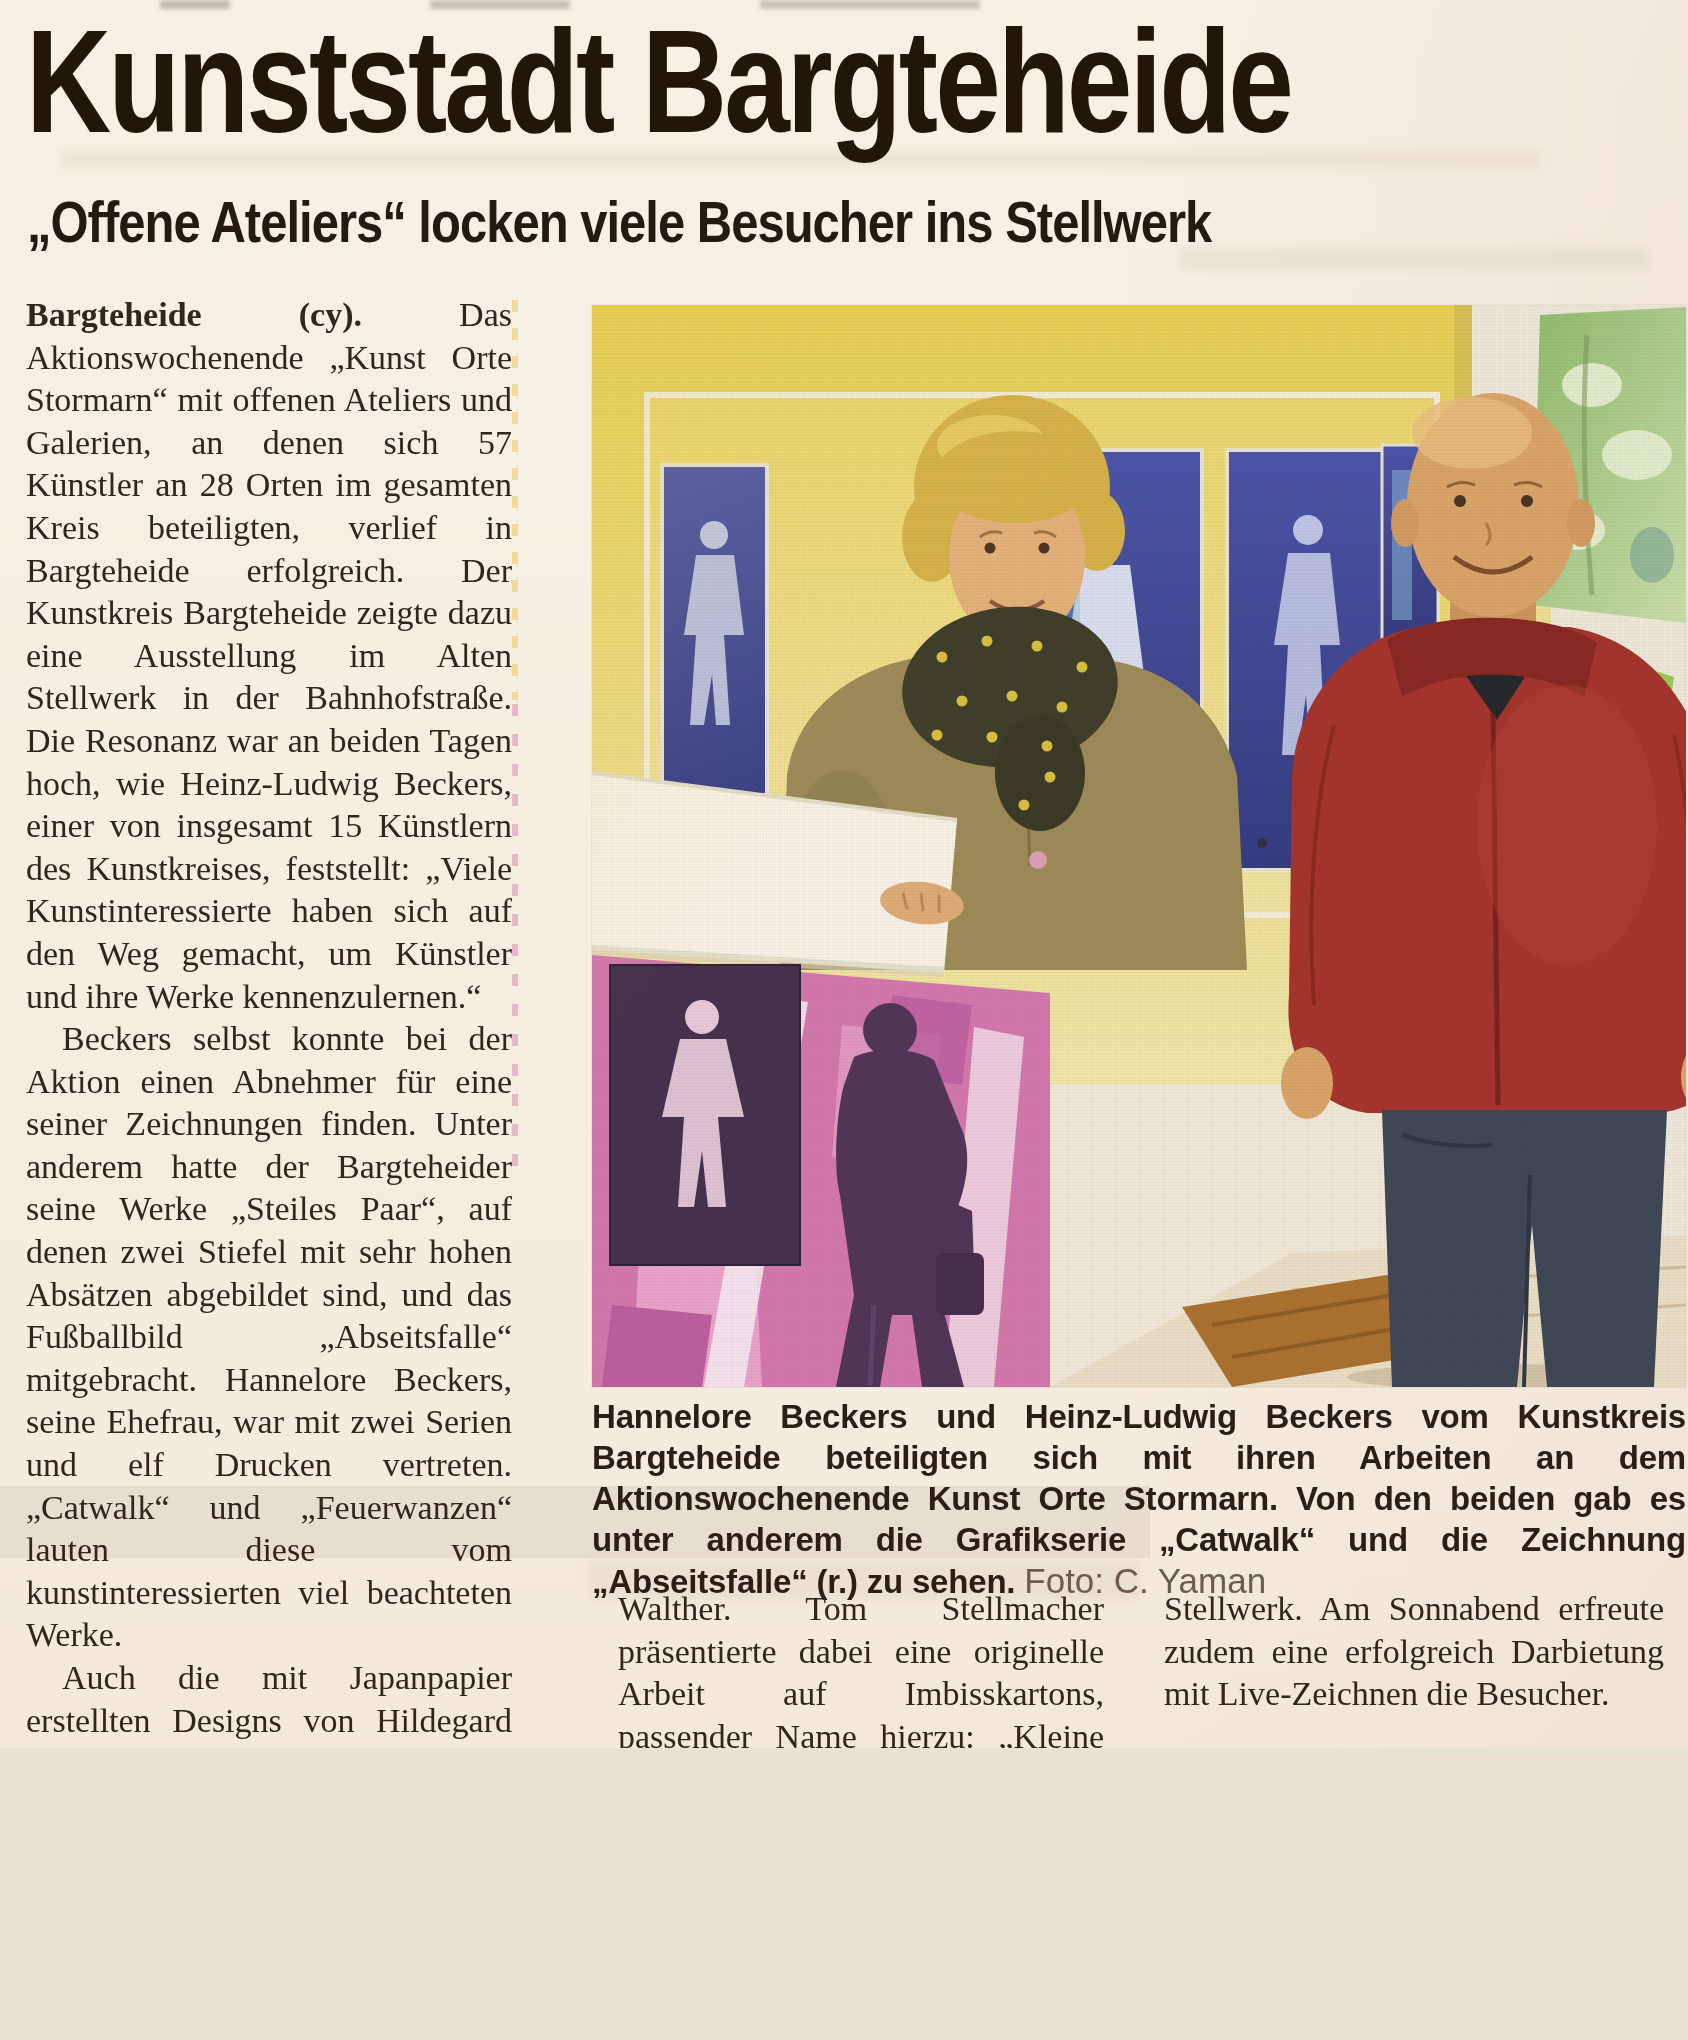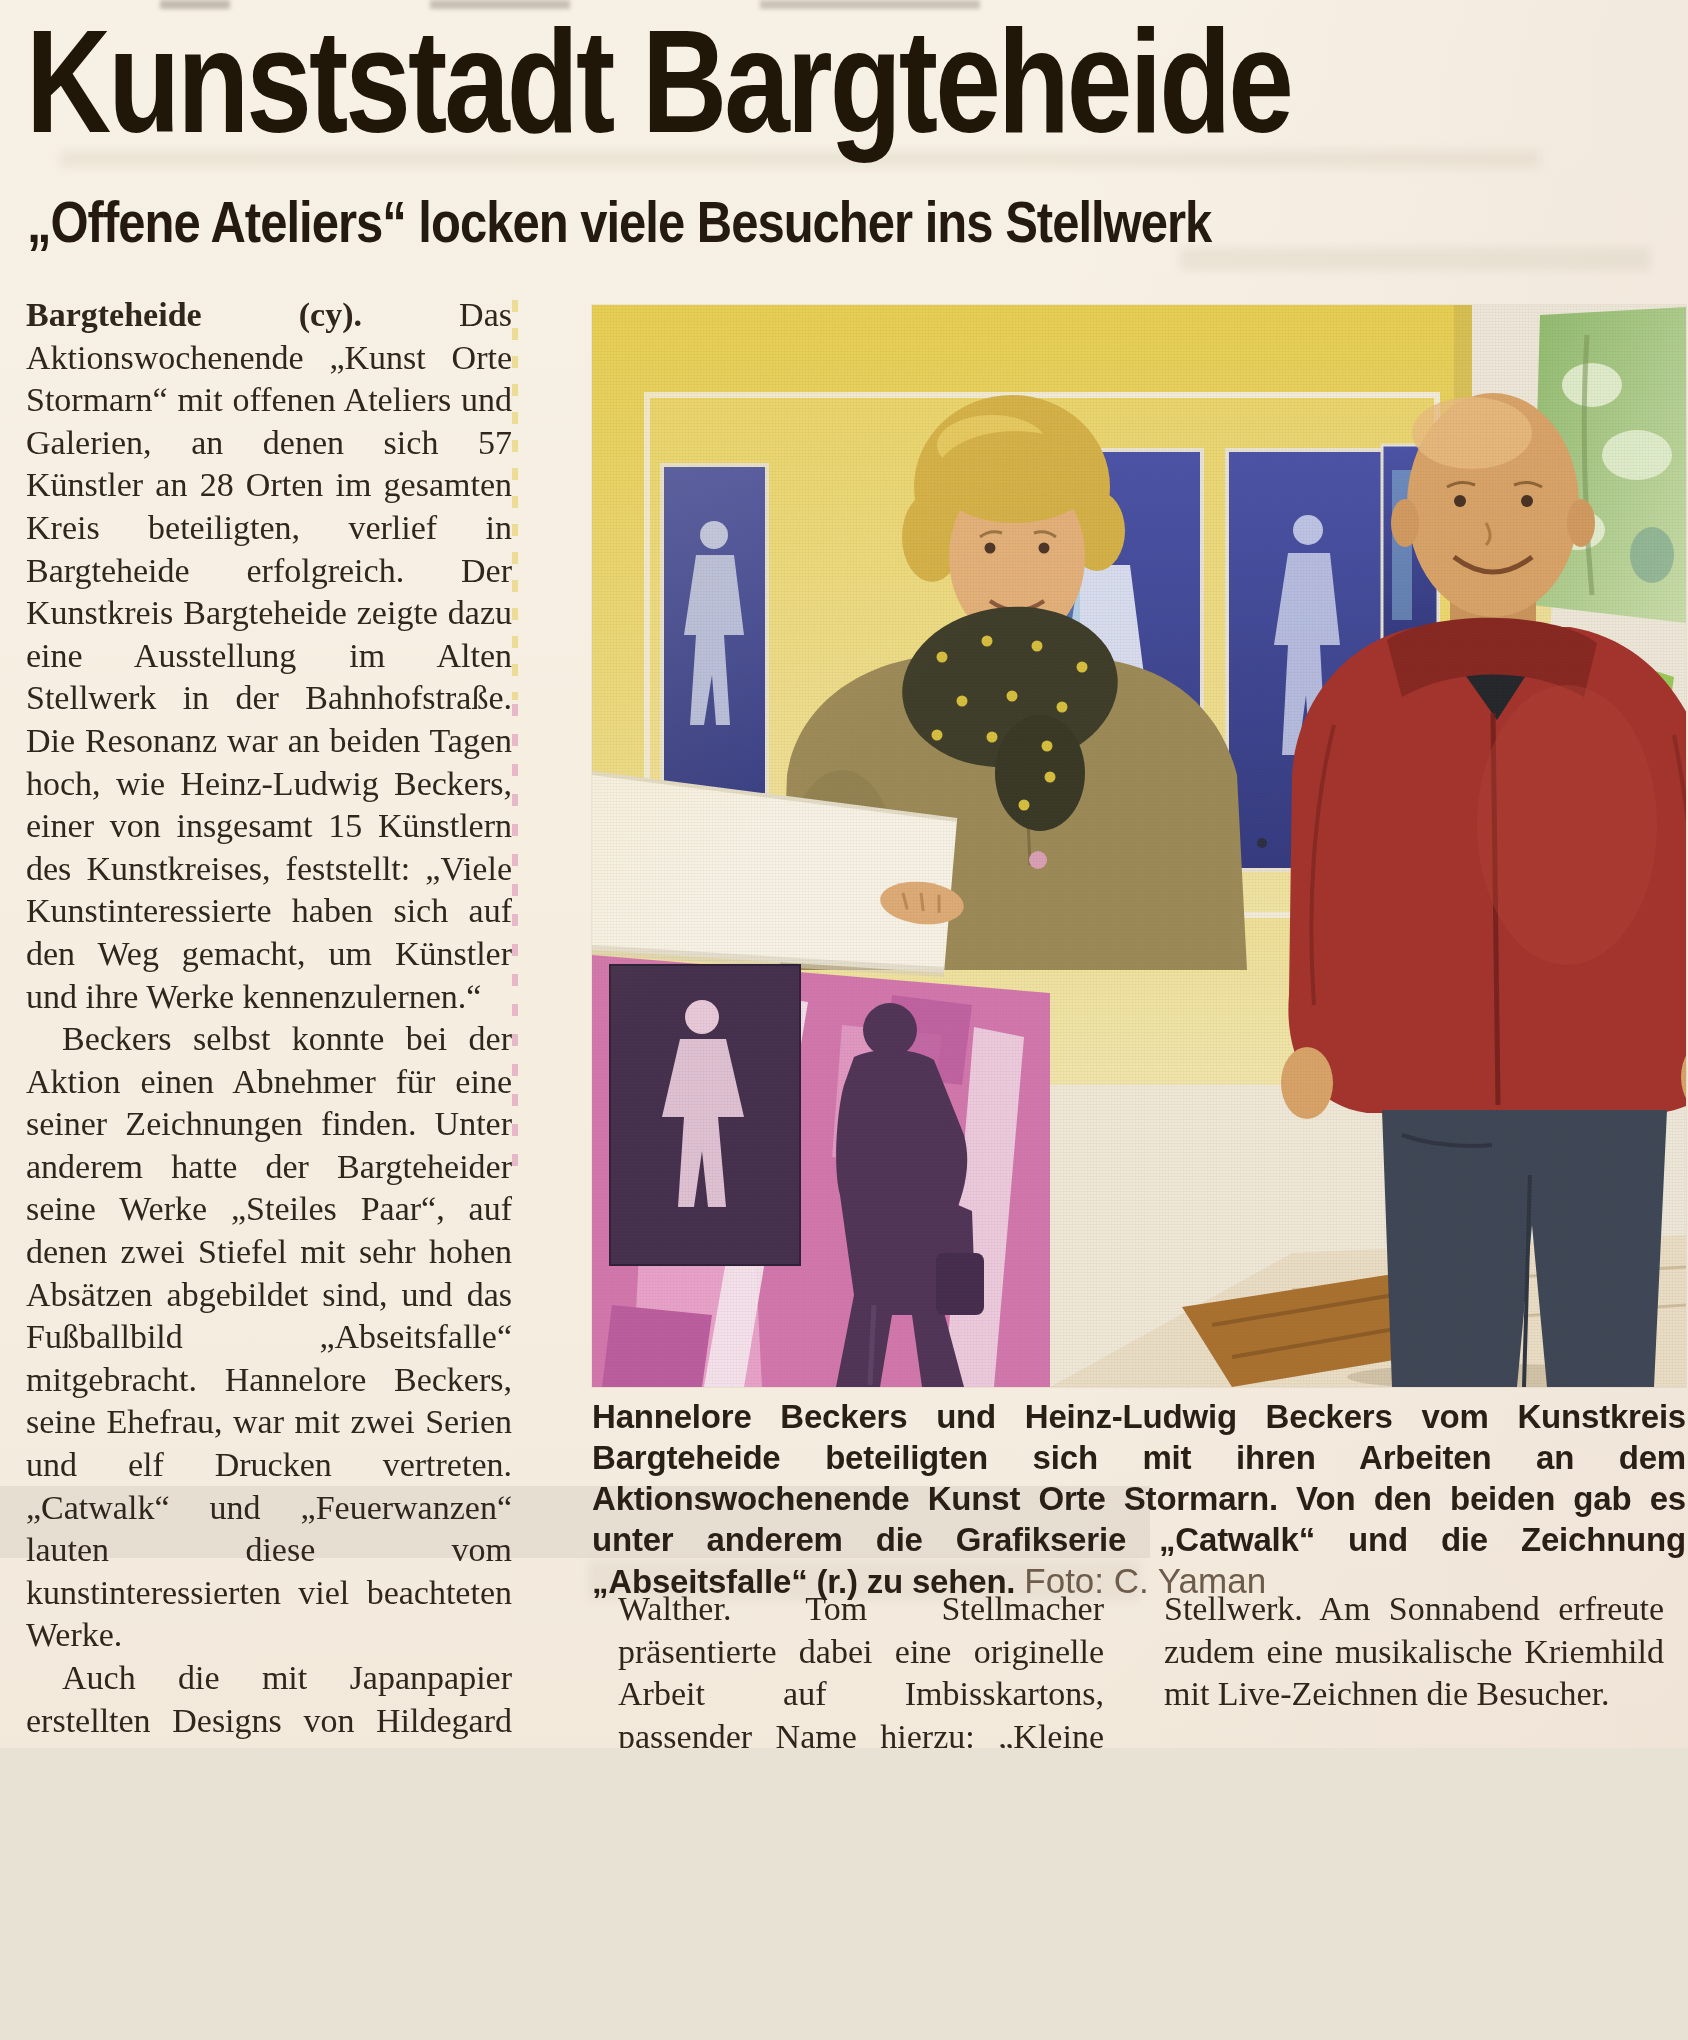--- a/index.html
+++ b/index.html
@@ -256,16 +256,16 @@
   <div class="abs caption">
     <span>Hannelore Beckers und Heinz-Ludwig Beckers vom Kunstkreis Bargteheide beteiligten sich mit ihren Arbeiten an dem Aktionswochenende Kunst Orte Stormarn. Von den beiden gab es unter anderem die Grafikserie „Catwalk“ und die Zeichnung „Abseitsfalle“ (r.) zu sehen.</span>
     <span class="credit">Foto: C. Yaman</span>
   </div>
 
   <div class="abs bodycol col2">
     <p>Walther. Tom Stellmacher präsentierte dabei eine originelle Arbeit auf Imbisskartons, passender Name hierzu: „Kleine Brötchen“. Sören Clausen ließ sich beim Schweißen in seinem Atelier am Tremsbüttler Weg über die Schulter schauen. Eine Beamer–Präsentation gab einen Überblick über das künstlerische Geschehen im</p>
   </div>
 
   <div class="abs bodycol col3">
-    <p>Stellwerk. Am Sonnabend erfreute zudem eine musikalische Kriemhild mit Live-Zeichnen die Besucher.</p>
+    <p>Stellwerk. Am Sonnabend erfreute zudem eine erfolgreich Darbietung mit Live-Zeichnen die Besucher.</p>
   </div>
 
 </div>
 
 </body></html>

